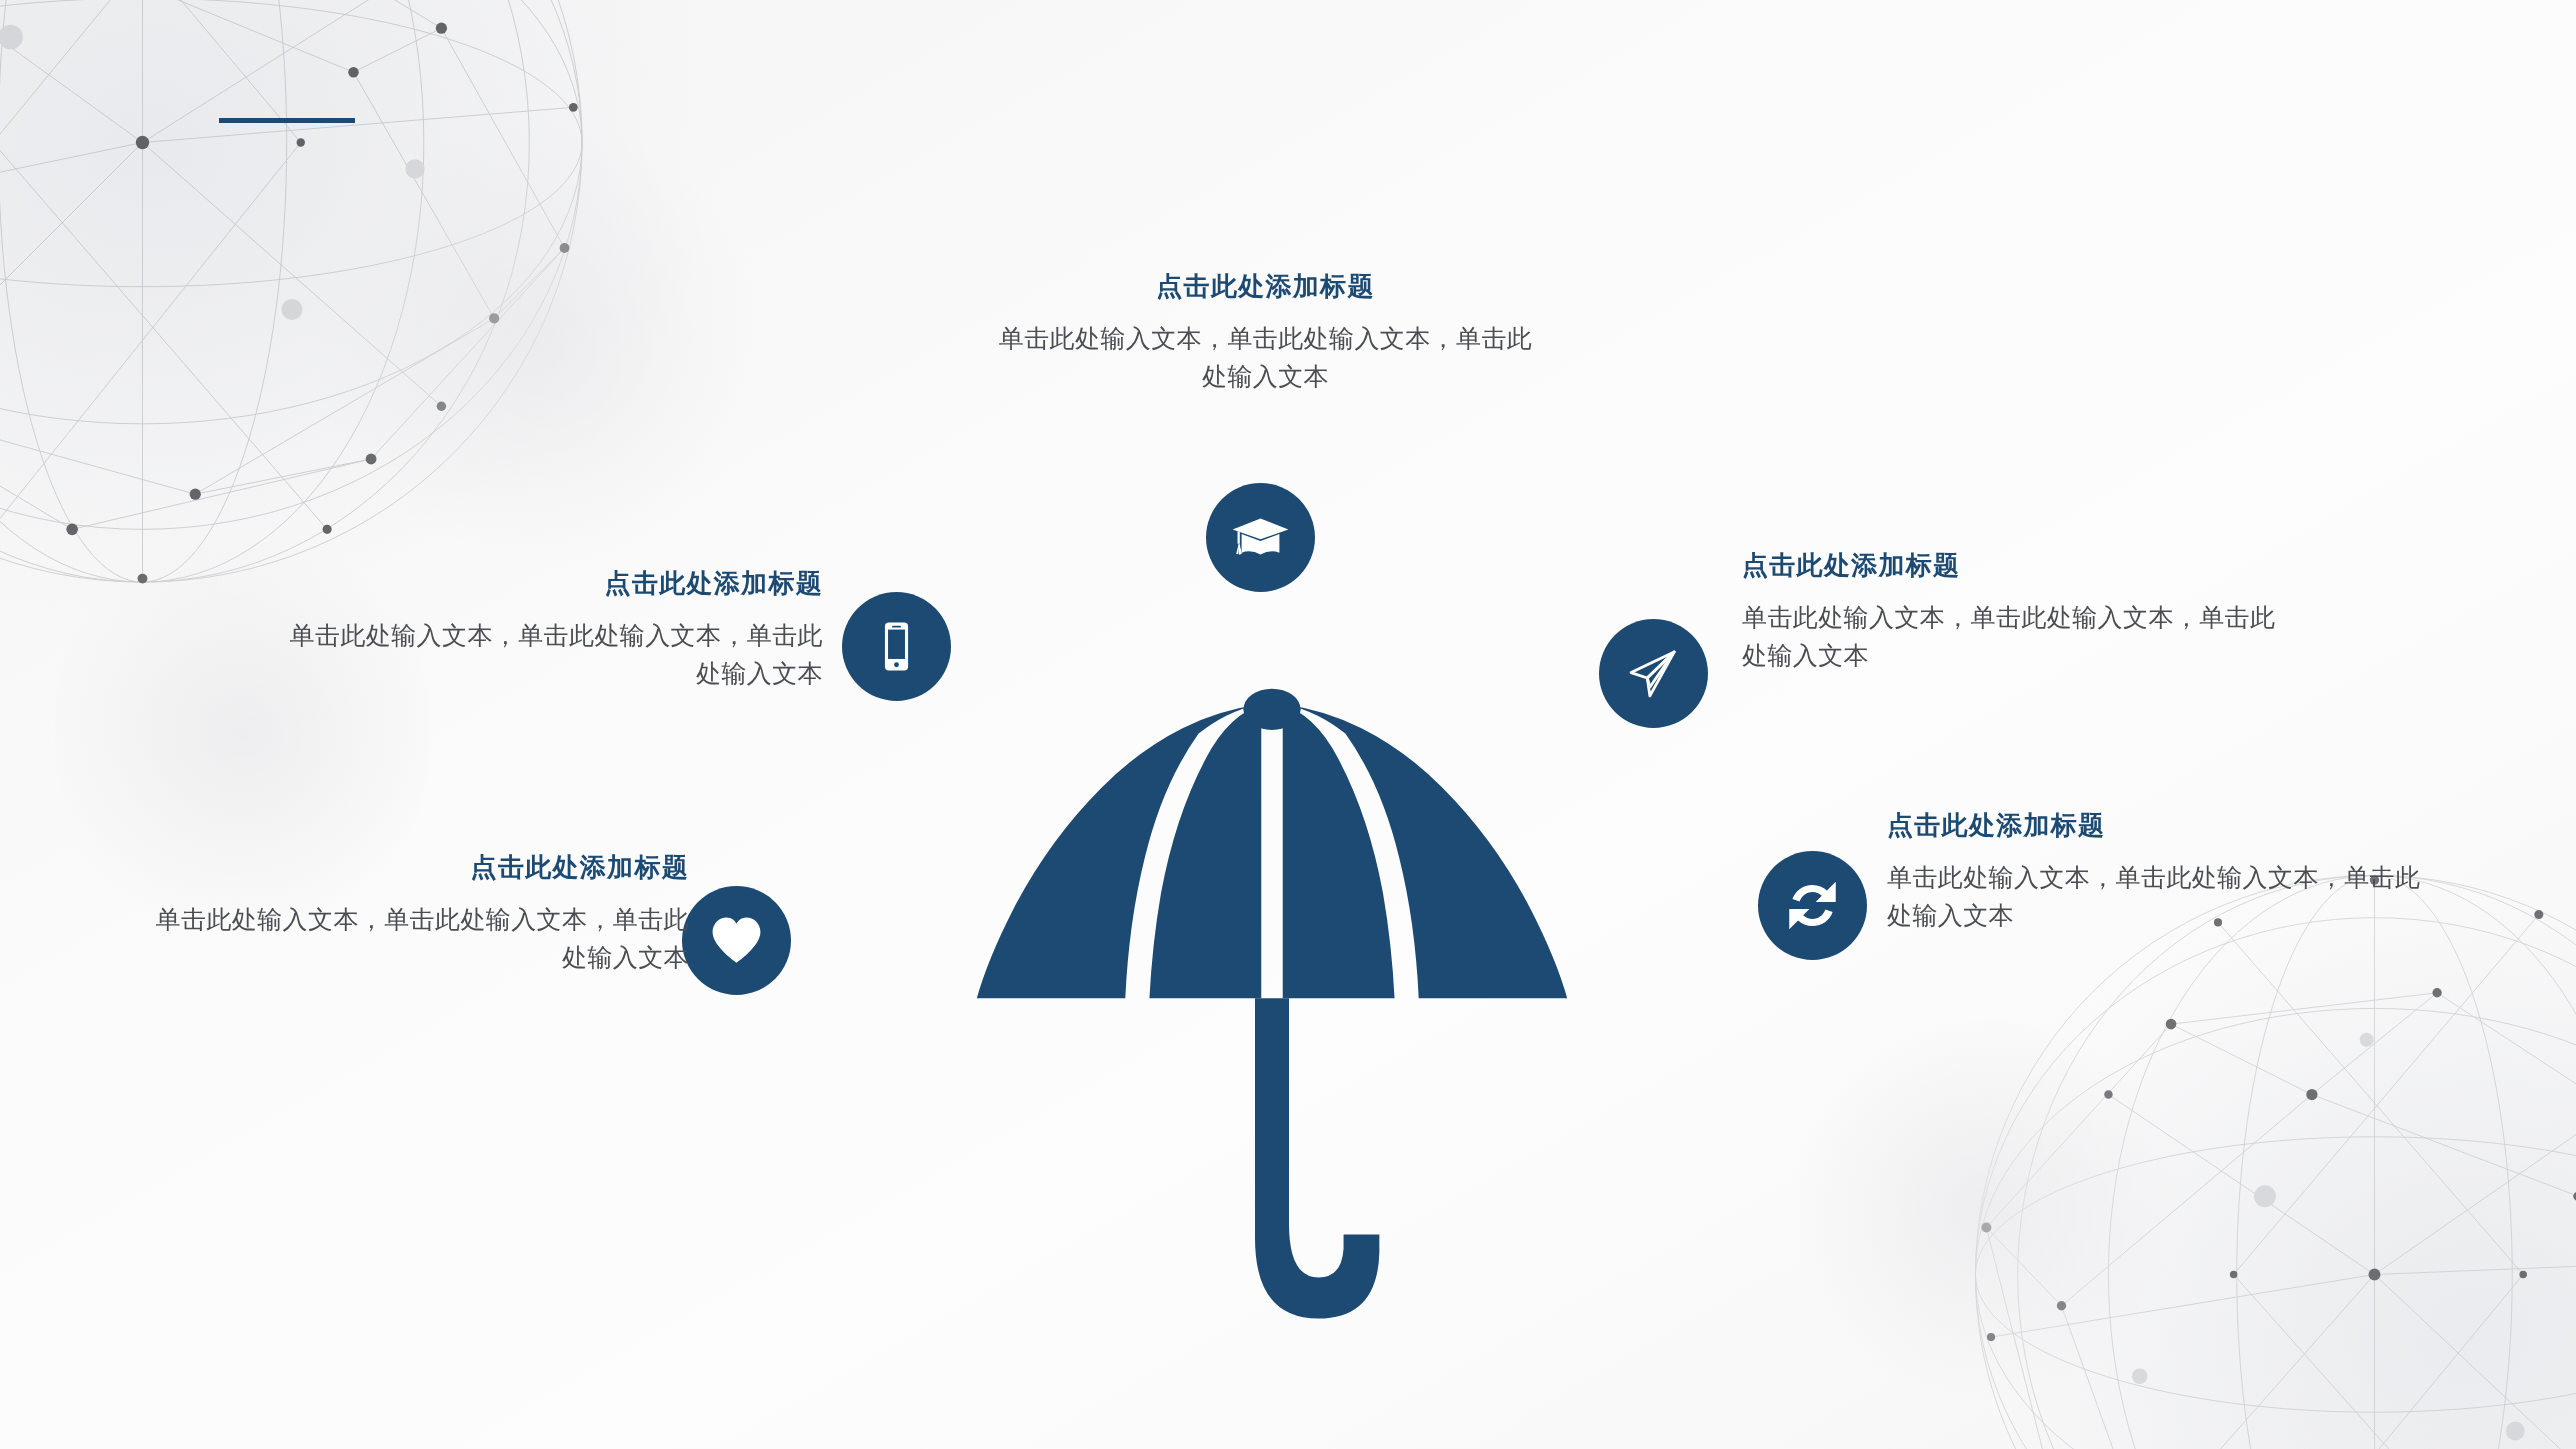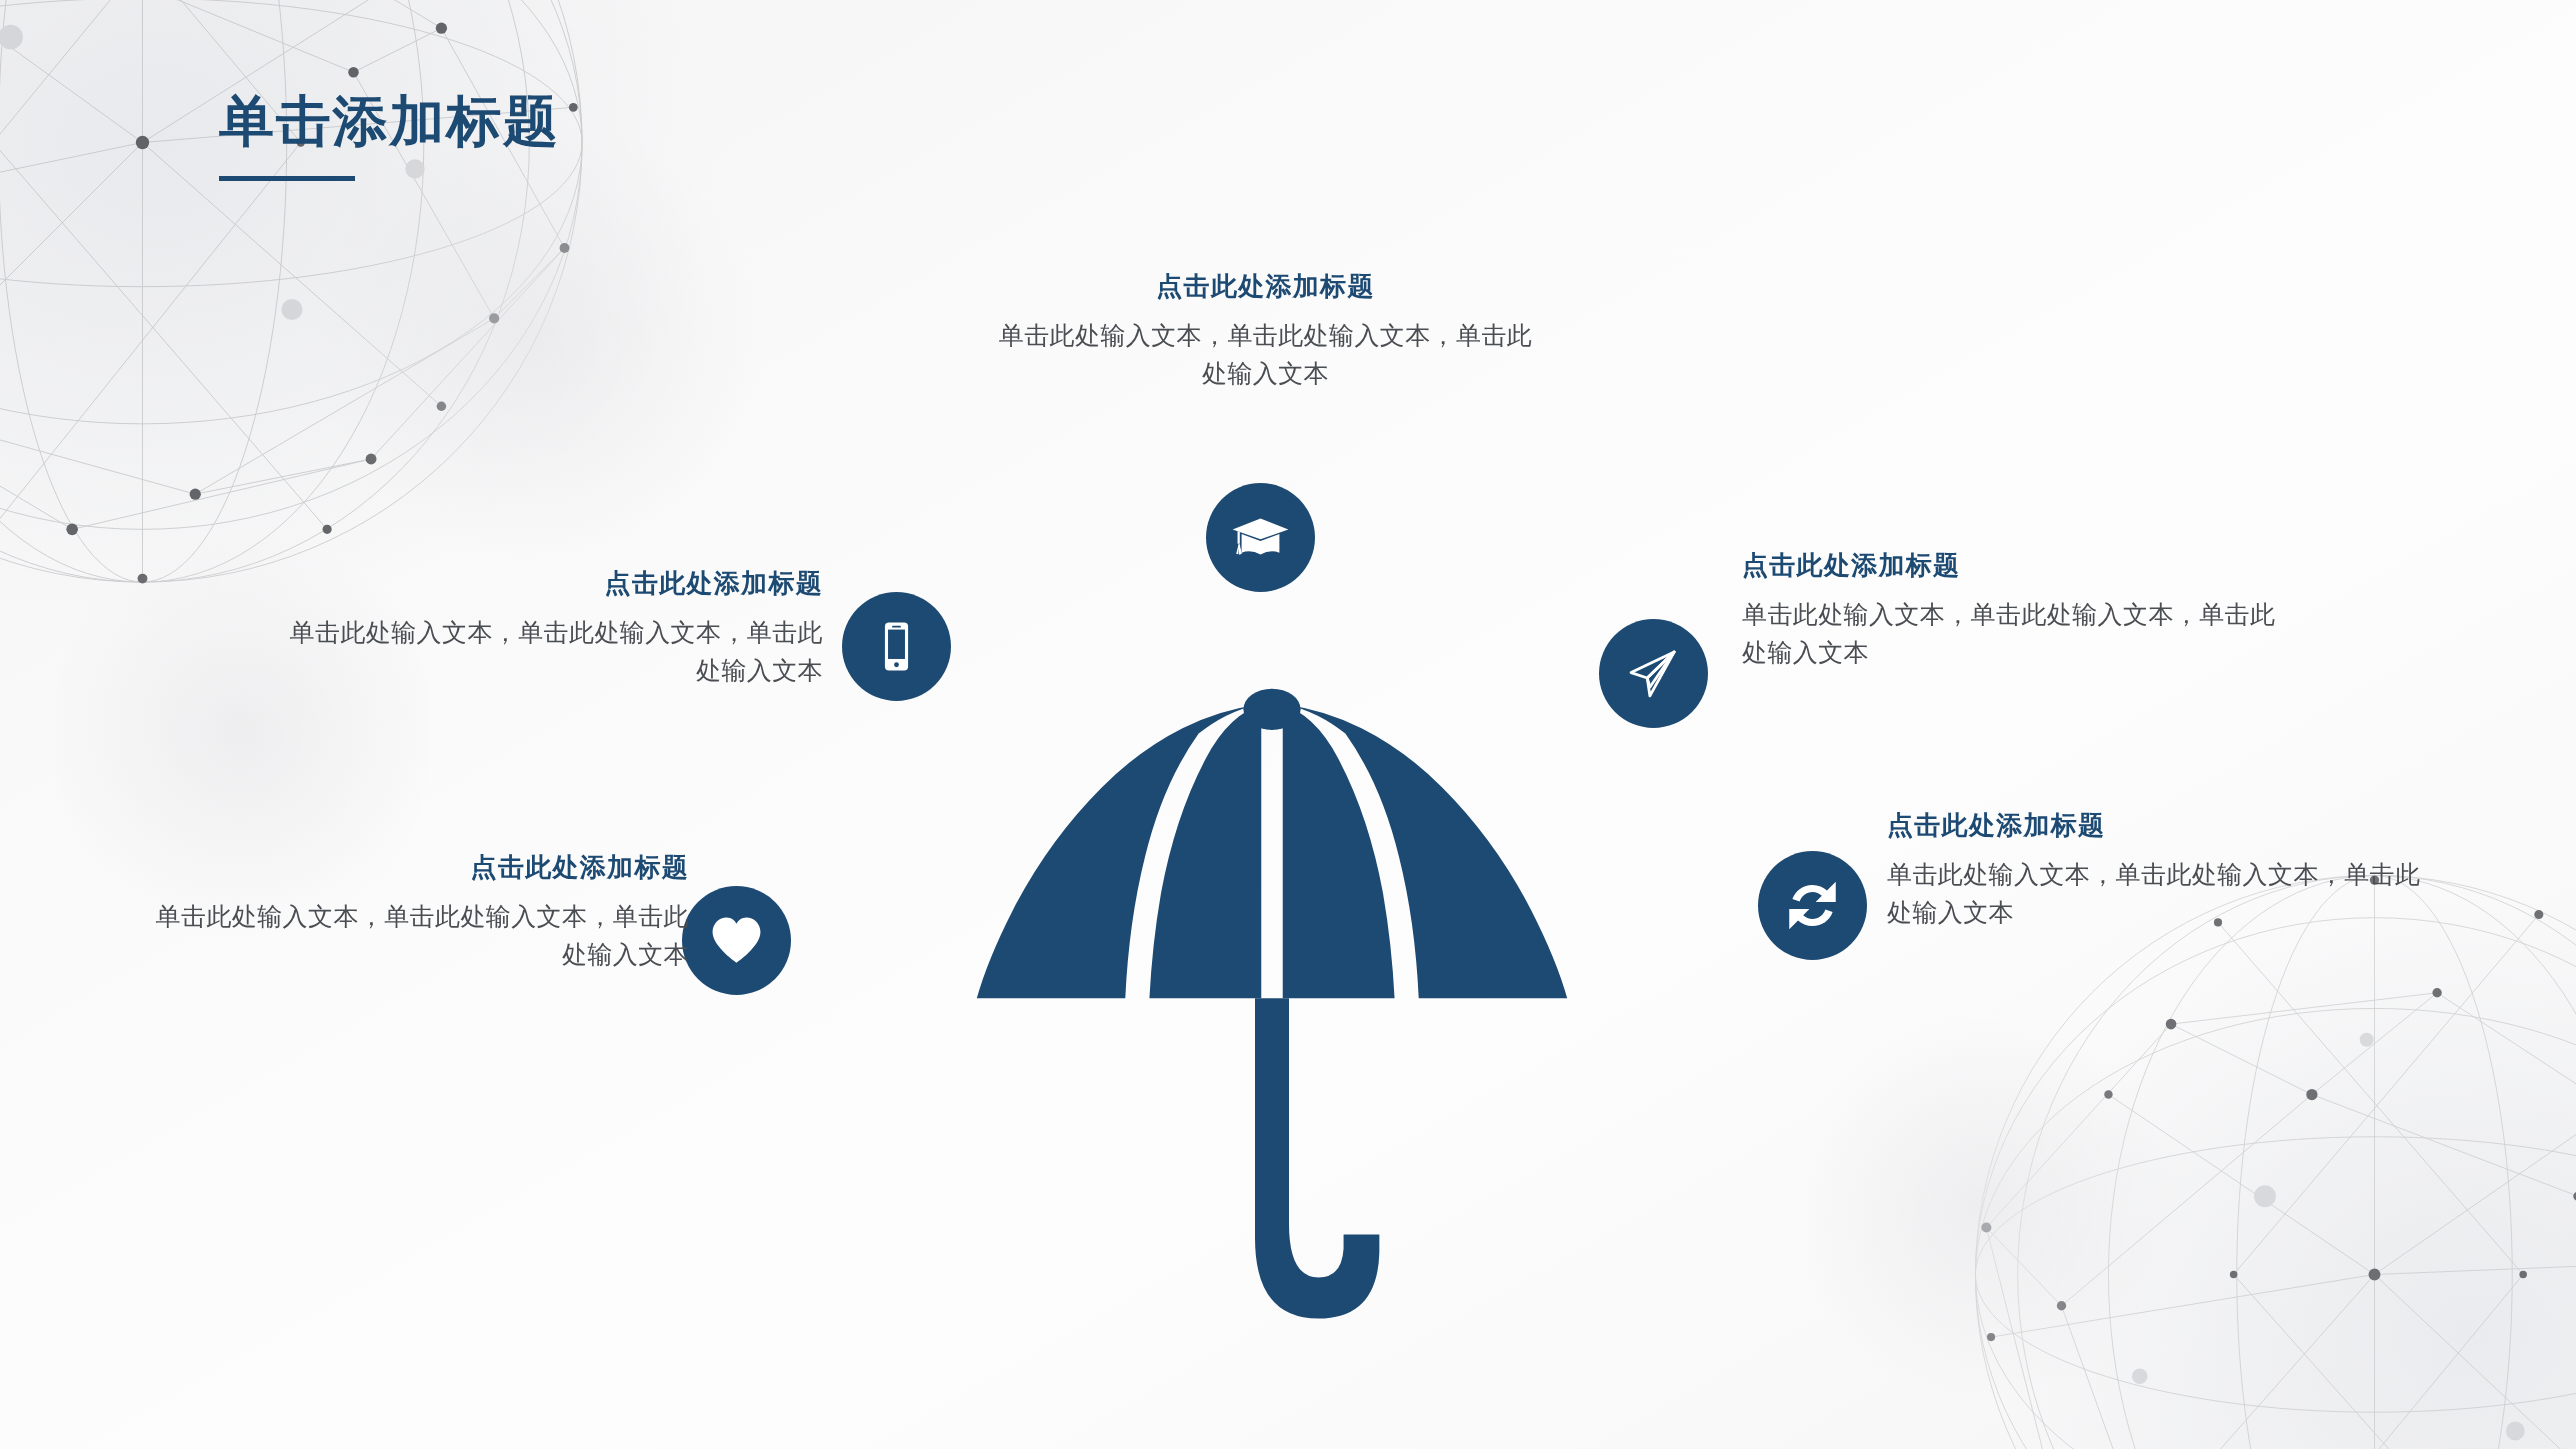--- a/index.html
+++ b/index.html
@@ -79,21 +79,21 @@
   .block .b-title {
     font-size:26px;
     font-weight:bold;
     color:#1d4a72;
     letter-spacing:1.3px;
     white-space:nowrap;
     line-height:1.25;
   }
   .block .b-body {
     margin-top:16px;
-    font-family:Liberation Mono, monospace;
+    font-family:Liberation Sans, sans-serif;
     font-size:25px;
     color:#4a4d52;
     line-height:1.55;
     letter-spacing:0.4px;
   }
   .align-right  { text-align:right; }
   .align-left   { text-align:left; }
   .align-center { text-align:center; }
 
   #block-top    { left:997px; top:270px;  width:537px; }
@@ -219,21 +219,20 @@
         <circle cx="460" cy="320" r="5.5"></circle>
       <circle cx="295" cy="150" r="4.5"></circle>
     </g>
   </svg>
 
   <div class="bg-smudge sm1"></div>
   <div class="bg-smudge sm2"></div>
   <div class="bg-smudge sm3"></div>
 
   <div id="title-block">
-    <div id="page-title">单击添加标题</div>
     <div id="title-rule"></div>
   </div>
 
   <svg id="umbrella" viewBox="0 0 800 740" xmlns="http://www.w3.org/2000/svg">
     <g fill="#1d4a72">
 
       <path d="M382 20 Q340 26 300 46 Q252 70 210 112 Q150 172 110 250 Q82 305 70 348 L236 348 Q240 262 258 190 Q278 108 318 52 Q348 28 382 20 Z"></path>
       <path d="M392 18 Q352 30 326 80 Q292 144 276 230 Q266 288 263 348 L388 348 L388 30 Q389 22 392 18 Z"></path>
       <path d="M408 18 Q411 22 412 30 L412 348 L537 348 Q534 288 524 230 Q508 144 474 80 Q448 30 408 18 Z"></path>
       <path d="M418 20 Q452 28 482 52 Q522 108 542 190 Q560 262 564 348 L730 348 Q718 305 690 250 Q650 172 590 112 Q548 70 500 46 Q460 26 418 20 Z"></path>

